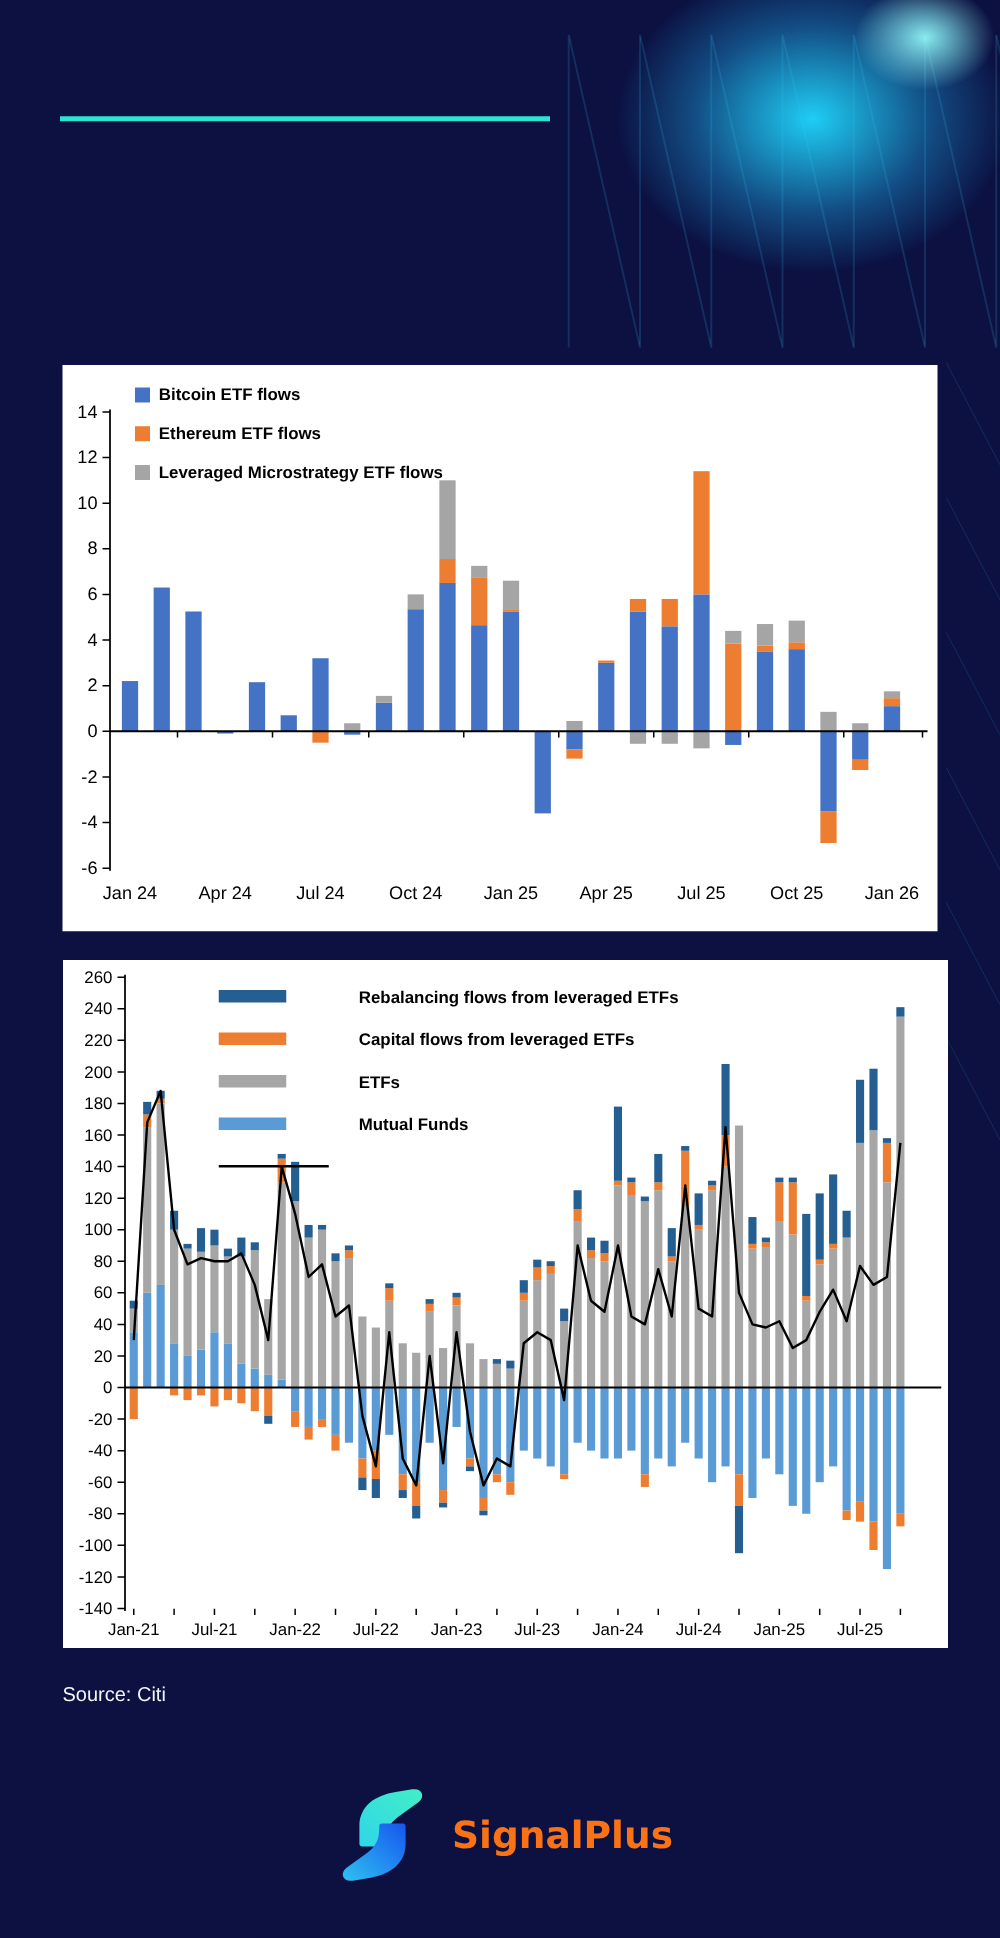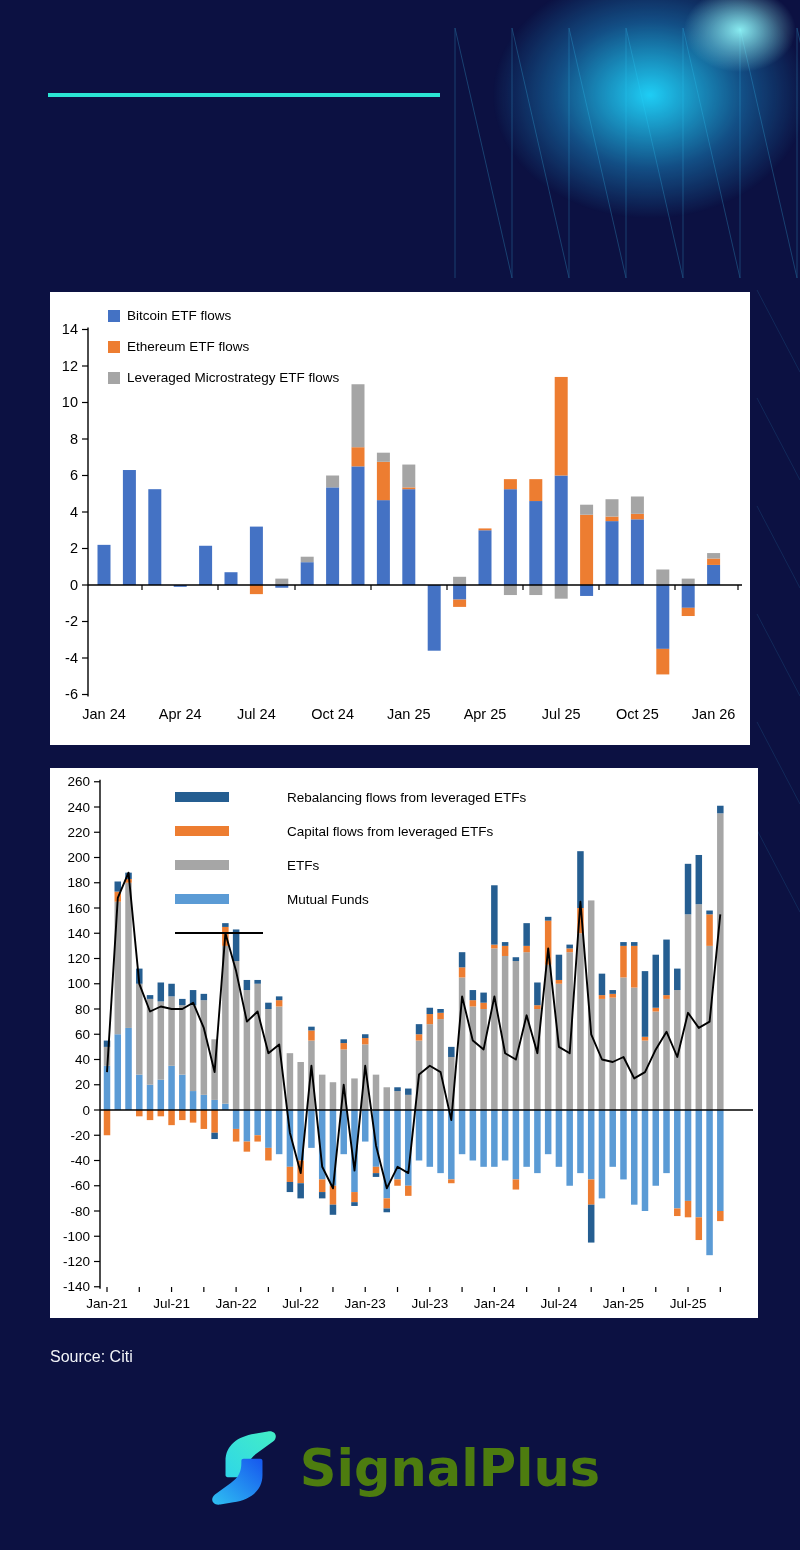--- a/index.html
+++ b/index.html
@@ -12,31 +12,31 @@
      background:radial-gradient(closest-side,rgba(150,255,255,.9),rgba(60,230,255,0) 70%);}
   .title-top{position:absolute;left:48px;top:93px;width:392px;height:4px;background:#2be5d4;}
   .title-block{position:absolute;left:48px;top:93px;width:706px;border-left:4px solid #2be5d4;
      padding:10px 0 14px 12px;}
   .title-line{display:block;color:#fff;font-weight:700;font-size:33px;line-height:57px;
      font-family:"DejaVu Sans","Liberation Sans",sans-serif;letter-spacing:-0.5px;}
   .panel{position:absolute;background:#fff;}
   #panel1{left:50px;top:292px;width:700px;height:453px;}
   #panel2{left:50px;top:768px;width:708px;height:550px;}
   .legend{position:absolute;z-index:5;}
-  .lg-row{display:flex;align-items:center;margin-bottom:0;}
+  .lg-row{display:flex;align-items:center;margin-bottom:0;font-weight:bold;}
   .legend1 .lg-row{height:31px;}
   .legend2 .lg-row{height:34px;gap:48px;}
   .sw1{width:12px;height:12px;margin-right:7px;flex:0 0 auto;}
   .sw2{width:54px;height:10px;margin-right:10px;flex:0 0 auto;}
   .swline{width:88px;height:0;border-top:2px solid #000;margin-right:10px;flex:0 0 auto;}
   .lg-label{color:#000;font-size:13.5px;white-space:nowrap;}
   .source{position:absolute;left:50px;top:1348px;color:#f2f4f8;font-size:16px;}
   .brand{position:absolute;left:0;top:1424px;width:800px;display:flex;justify-content:center;
      align-items:center;gap:12px;}
-  .brand-text{color:#4d7c0f;font-weight:700;font-size:51px;
+  .brand-text{color:#f97316;font-weight:700;font-size:30px;
      font-family:"DejaVu Sans","Liberation Sans",sans-serif;}
   svg text{font-family:"Liberation Sans",sans-serif;}
 </style>
 </head>
 <body>
 
 <div class="page">
 
   <svg class="bg-svg" width="800" height="1550">
       <g stroke="#2b7fae" stroke-width="0.8" opacity="0.55">

